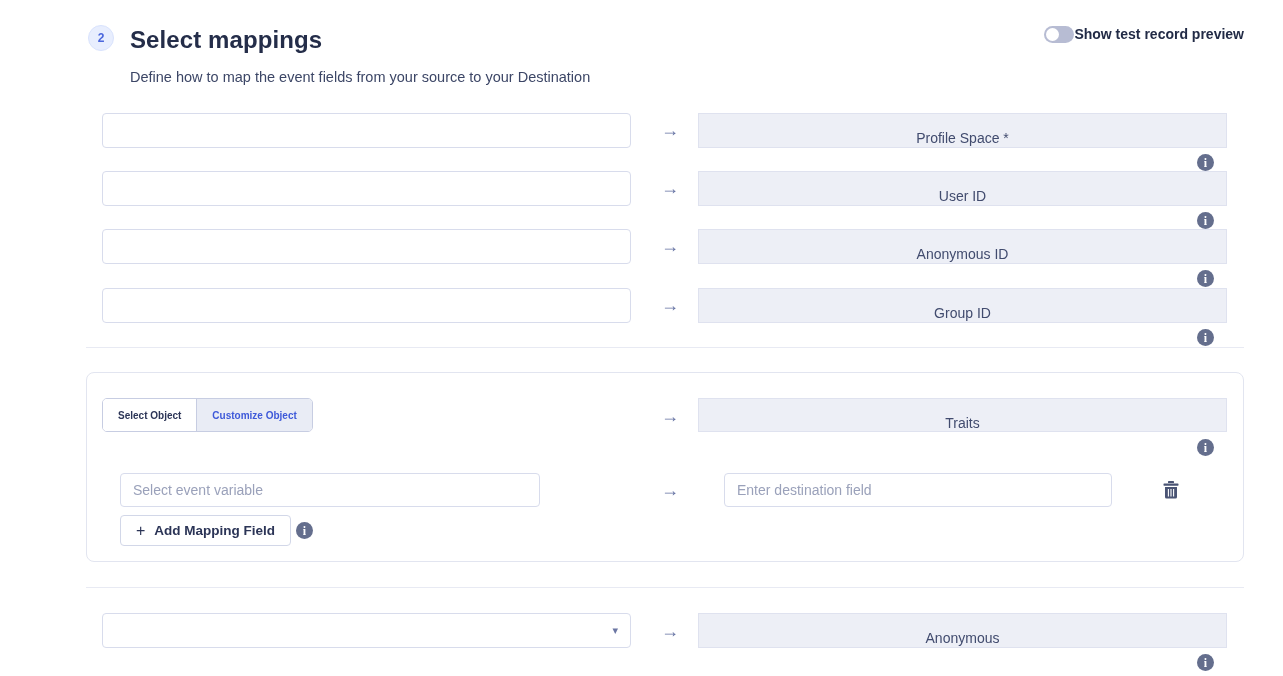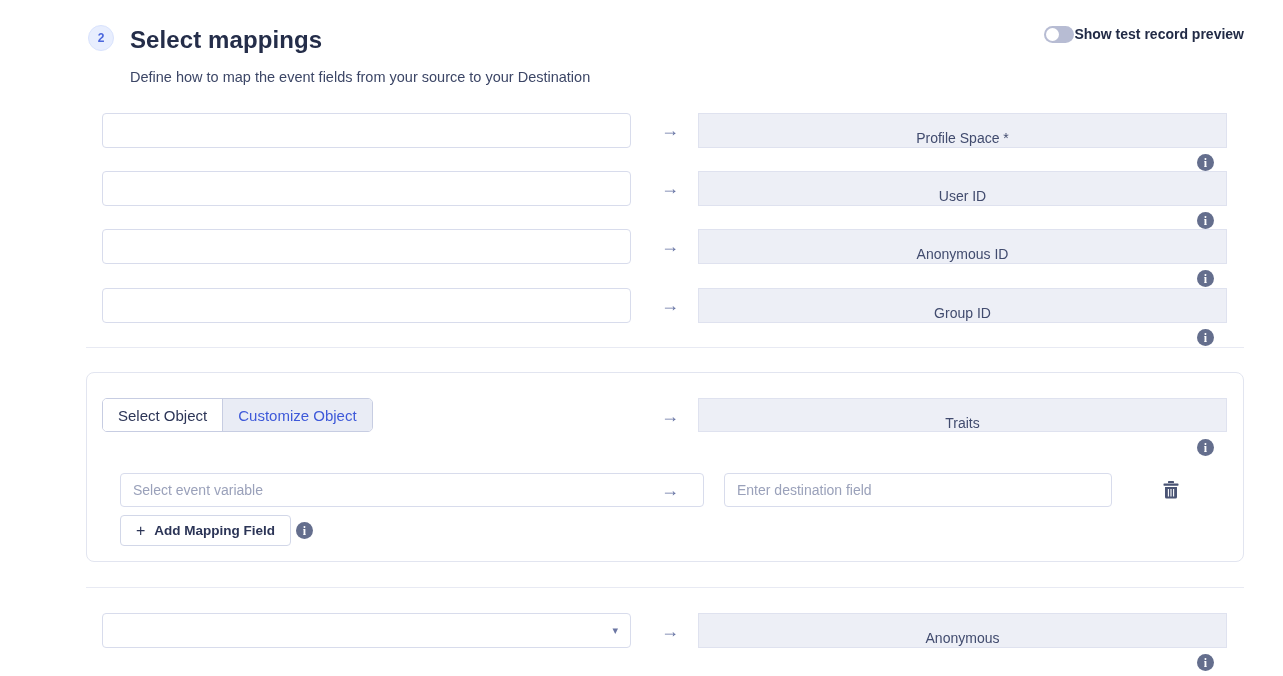--- a/index.html
+++ b/index.html
@@ -49,21 +49,21 @@
   .divider { left: 86px; width: 1158px; height: 1px; background: #e8eaf3; }
 
   
   .traits-box { left: 86px; top: 372px; width: 1158px; height: 190px; border: 1px solid #e2e5f0; border-radius: 8px; background: #fff; }
 
   .tab-group {
     left: 102px; top: 398px; height: 34px; display: inline-flex;
     border: 1px solid #c7cde2; border-radius: 5px; overflow: hidden; background: #fff;
   }
   .tab-seg {
-    display: flex; align-items: center; padding: 0 15px; font-size: 15px; font-weight: 400;
+    display: flex; align-items: center; padding: 0 15px; font-size: 10px; font-weight: 700;
     color: #2c3557; background: #ffffff; cursor: pointer; white-space: nowrap;
   }
   .tab-seg + .tab-seg { border-left: 1px solid #c7cde2; }
   .tab-seg.active { background: #e9ecf5; color: #3e59d9; }
 
   .inner-input {
     height: 34px; background: #fff; border: 1px solid #d8dcec; border-radius: 4px; padding: 0 12px;
     font-family: "Liberation Sans", sans-serif; font-size: 14px; color: #2b3352; outline: none;
   }
   .inner-input::placeholder { color: #9aa1ba; }
@@ -135,21 +135,21 @@
 <div class="abs tab-group">
   <div class="tab-seg">Select Object</div>
   <div class="tab-seg active">Customize Object</div>
 </div>
 <div class="abs arrow" style="top:406px">→</div>
 <div class="abs dest-field" style="top:398px; height:34px">
   <span class="dest-label">Traits</span>
   <span class="info-icon">i</span>
 </div>
 
-<input class="abs inner-input" style="left: 120px; top: 473px; width: 584px;" placeholder="Select event variable">
+<input class="abs inner-input" style="left: 120px; top: 473px; width: 420px;" placeholder="Select event variable">
 <div class="abs arrow" style="top:480px">→</div>
 <input class="abs inner-input" style="left: 724px; top: 473px; width: 388px;" placeholder="Enter destination field">
 <div class="abs trash-btn">
   <svg width="16" height="18" viewBox="0 0 16 18" fill="currentColor">
     <rect x="5" y="0" width="6" height="2" rx="0.6"></rect>
     <rect x="0.5" y="2.6" width="15" height="2.1" rx="0.6"></rect>
     <path d="M2 6h12v10a1.6 1.6 0 0 1-1.6 1.6H3.6A1.6 1.6 0 0 1 2 16z"></path>
     <g stroke="#ffffff" stroke-width="1.1">
       <line x1="5.4" y1="8" x2="5.4" y2="15.6"></line>
       <line x1="8" y1="8" x2="8" y2="15.6"></line>

